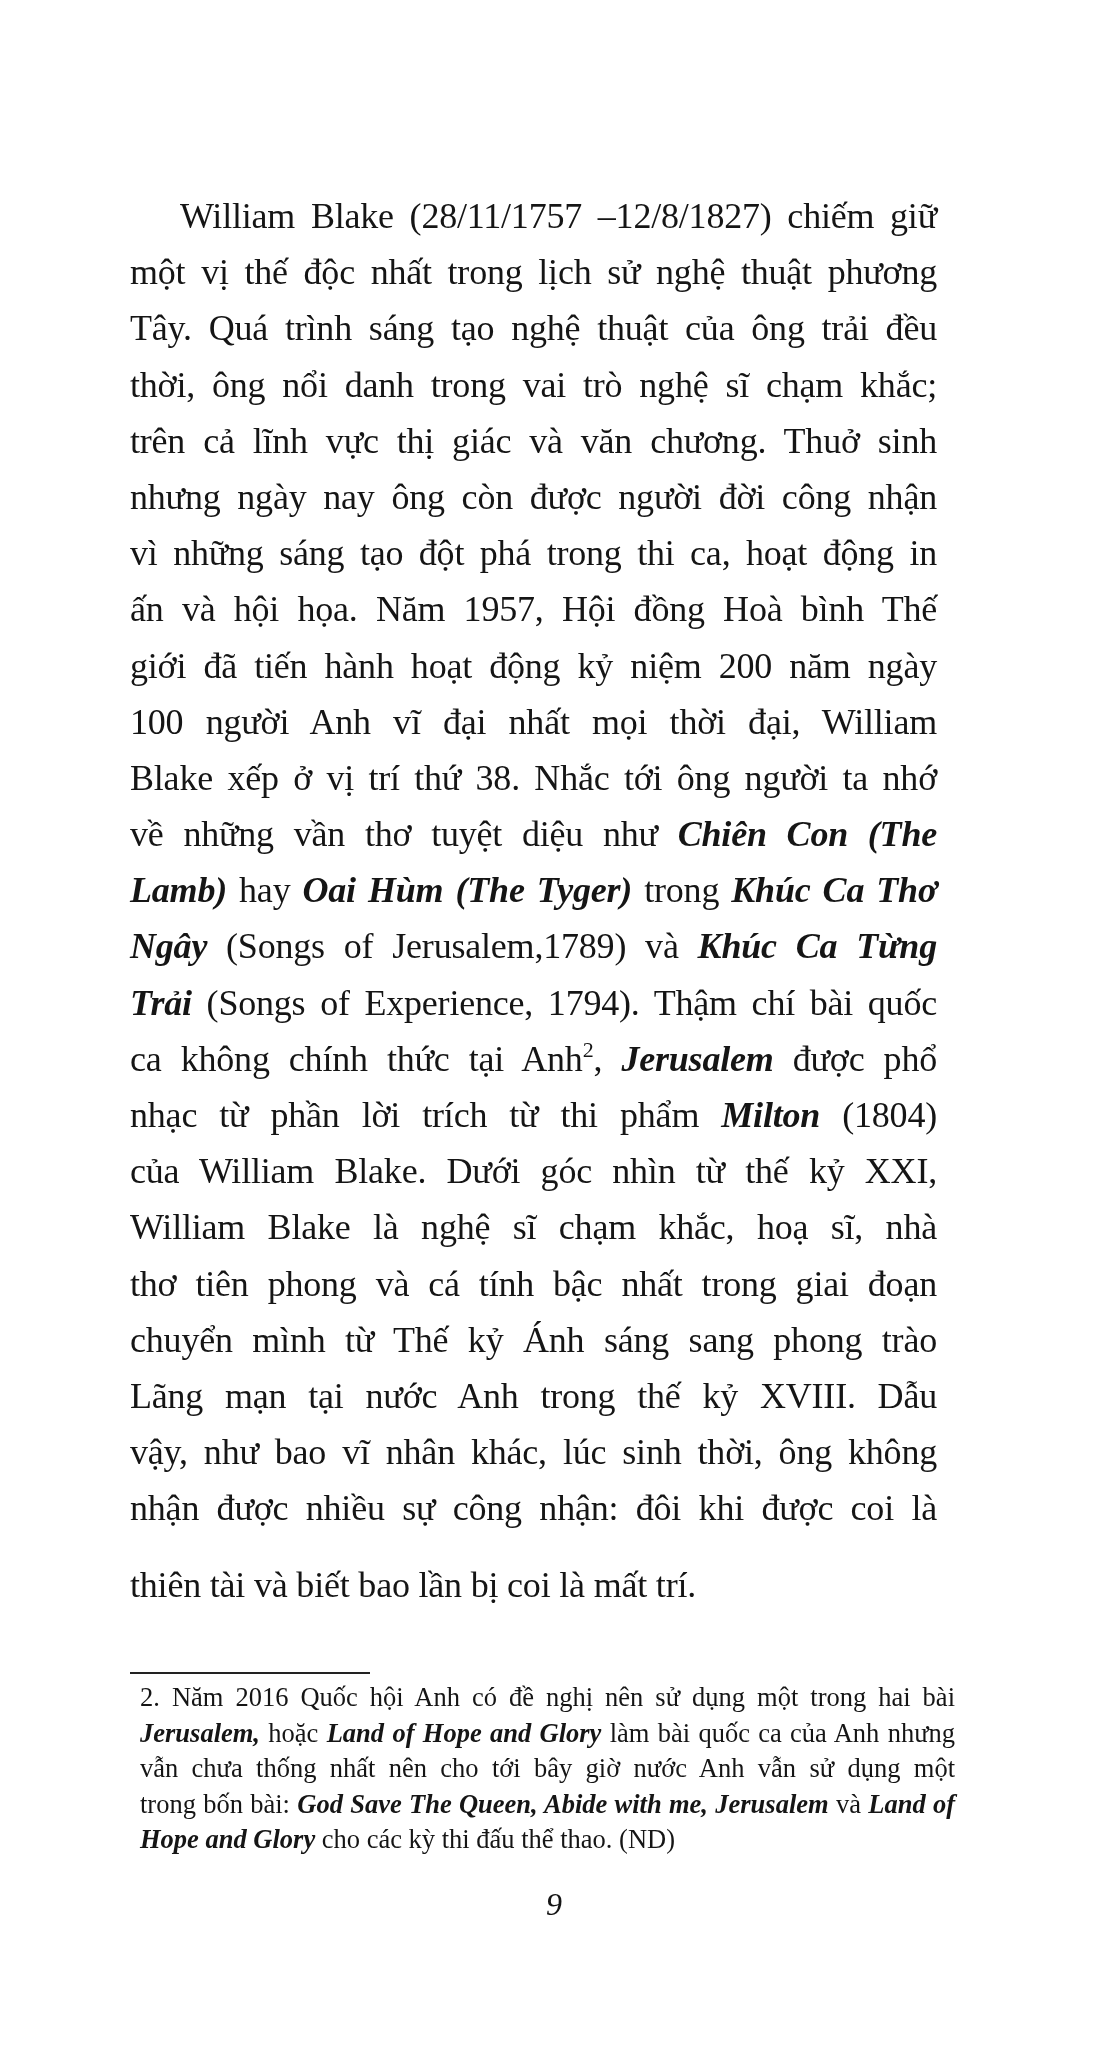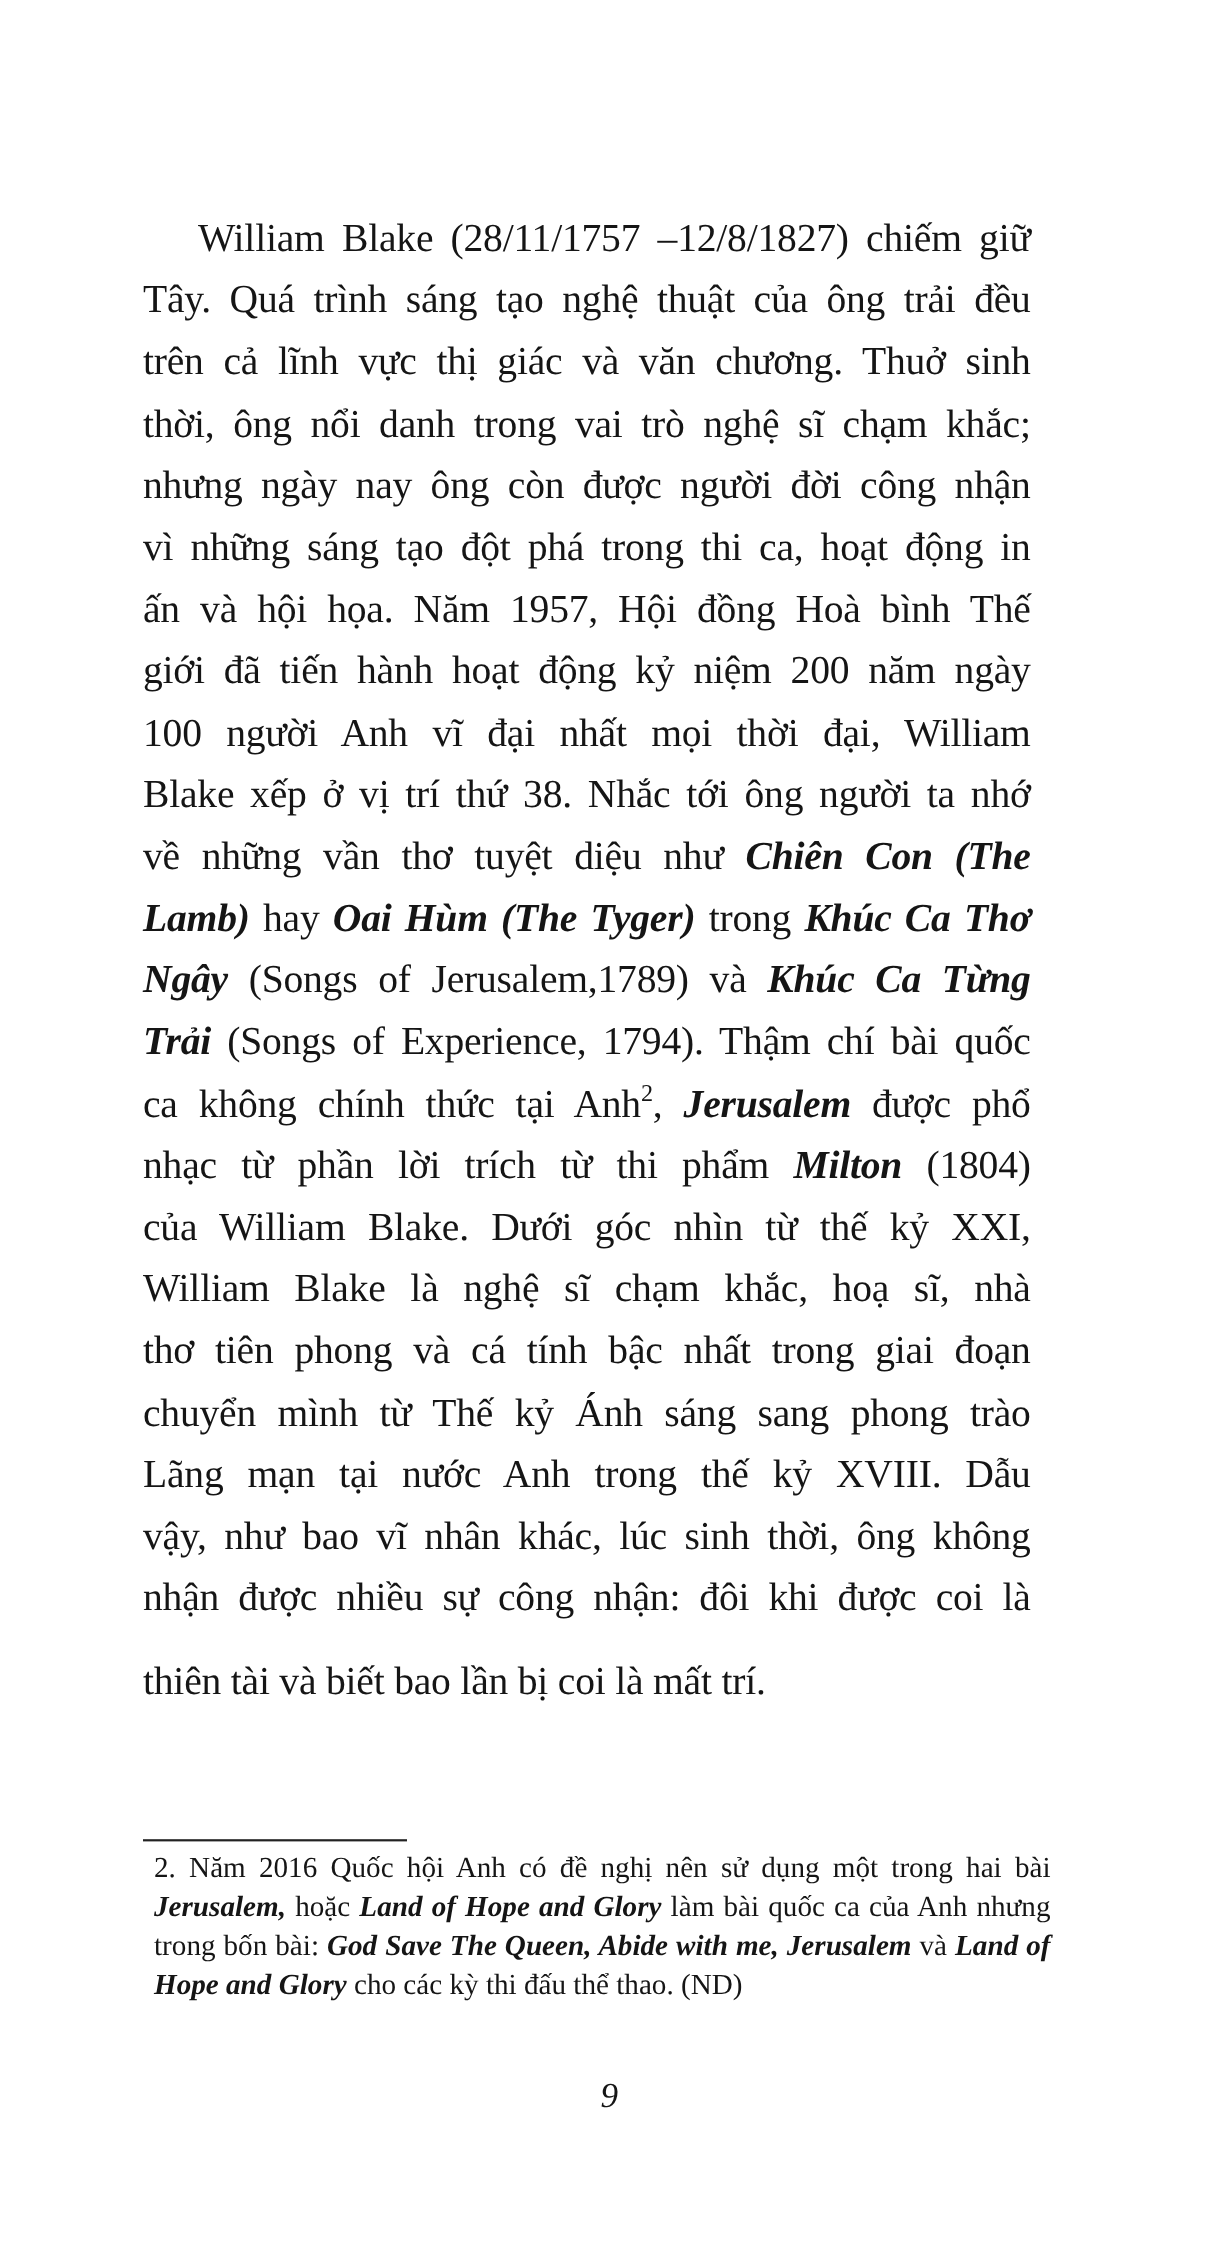--- a/index.html
+++ b/index.html
@@ -33,23 +33,24 @@
     font-family: "Liberation Serif", "DejaVu Serif", serif; font-style: italic;
     font-size: 32px; color: #151515;
   }
 </style>
 </head>
 <body>
 
 <div class="page">
   <div class="body-text" id="body">
       <span class="line indent"><span class="seg">William Blake (28/11/1757 –12/8/1827) chiếm giữ</span></span>
+      <span class="line"><span class="seg">một vị thế độc nhất trong lịch sử nghệ thuật phương</span></span>
       <span class="line"><span class="seg">Tây. Quá trình sáng tạo nghệ thuật của ông trải đều</span></span>
+      <span class="line"><span class="seg">thời, ông nổi danh trong vai trò nghệ sĩ chạm khắc;</span></span>
       <span class="line"><span class="seg">trên cả lĩnh vực thị giác và văn chương. Thuở sinh</span></span>
-      <span class="line"><span class="seg">thời, ông nổi danh trong vai trò nghệ sĩ chạm khắc;</span></span>
       <span class="line"><span class="seg">nhưng ngày nay ông còn được người đời công nhận</span></span>
       <span class="line"><span class="seg">vì những sáng tạo đột phá trong thi ca, hoạt động in</span></span>
       <span class="line"><span class="seg">ấn và hội họa. Năm 1957, Hội đồng Hoà bình Thế</span></span>
       <span class="line"><span class="seg">giới đã tiến hành hoạt động kỷ niệm 200 năm ngày</span></span>
       <span class="line"><span class="seg">100 người Anh vĩ đại nhất mọi thời đại, William</span></span>
       <span class="line"><span class="seg">Blake xếp ở vị trí thứ 38. Nhắc tới ông người ta nhớ</span></span>
       <span class="line"><span class="seg">về những vần thơ tuyệt diệu như </span><span class="seg it">Chiên Con (The</span></span>
       <span class="line"><span class="seg it">Lamb)</span><span class="seg"> hay </span><span class="seg it">Oai Hùm (The Tyger)</span><span class="seg"> trong </span><span class="seg it">Khúc Ca Thơ</span></span>
       <span class="line"><span class="seg it">Ngây</span><span class="seg"> (Songs of Jerusalem,1789) và </span><span class="seg it">Khúc Ca Từng</span></span>
       <span class="line"><span class="seg it">Trải</span><span class="seg"> (Songs of Experience, 1794). Thậm chí bài quốc</span></span>
@@ -61,17 +62,18 @@
       <span class="line"><span class="seg">chuyển mình từ Thế kỷ Ánh sáng sang phong trào</span></span>
       <span class="line"><span class="seg">Lãng mạn tại nước Anh trong thế kỷ XVIII. Dẫu</span></span>
       <span class="line"><span class="seg">vậy, như bao vĩ nhân khác, lúc sinh thời, ông không</span></span>
       <span class="line"><span class="seg">nhận được nhiều sự công nhận: đôi khi được coi là</span></span>
       <span class="line last"><span class="seg">thiên tài và biết bao lần bị coi là mất trí.</span></span>
     </div>
   <div class="rule"></div>
   <div class="footnote" id="foot">
       <span class="fline"><span class="seg">2. Năm 2016 Quốc hội Anh có đề nghị nên sử dụng một trong hai bài</span></span>
       <span class="fline"><span class="seg it">Jerusalem,</span><span class="seg"> hoặc </span><span class="seg it">Land of Hope and Glory</span><span class="seg"> làm bài quốc ca của Anh nhưng</span></span>
+      <span class="fline"><span class="seg">vẫn chưa thống nhất nên cho tới bây giờ nước Anh vẫn sử dụng một</span></span>
       <span class="fline"><span class="seg">trong bốn bài: </span><span class="seg it">God Save The Queen, Abide with me, Jerusalem</span><span class="seg"> và </span><span class="seg it">Land of</span></span>
       <span class="fline last"><span class="seg it">Hope and Glory</span><span class="seg"> cho các kỳ thi đấu thể thao. (ND)</span></span>
     </div>
   <div class="page-number">9</div>
 </div>
 
 </body></html>

